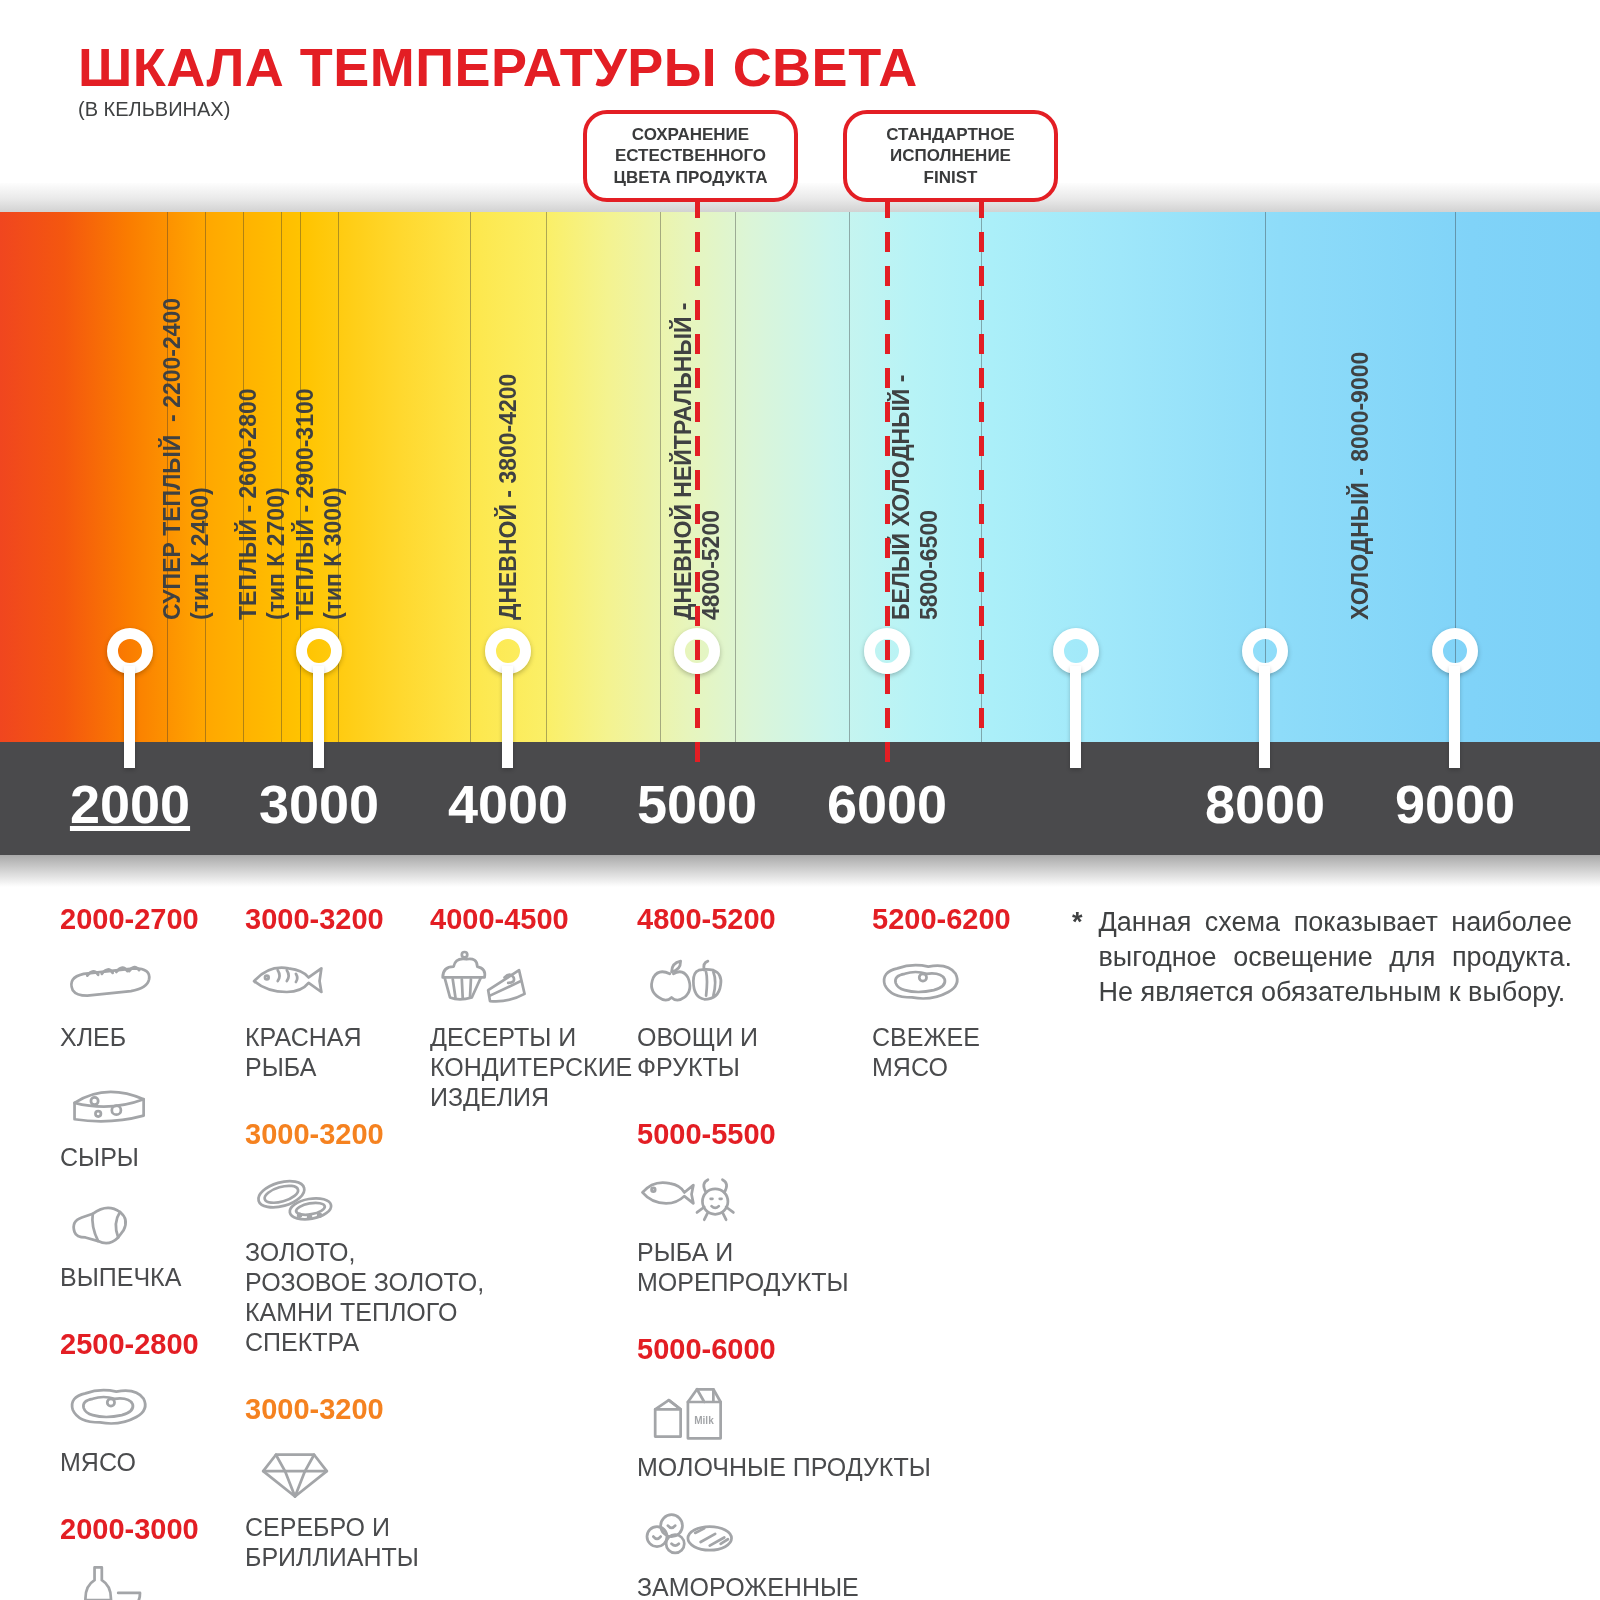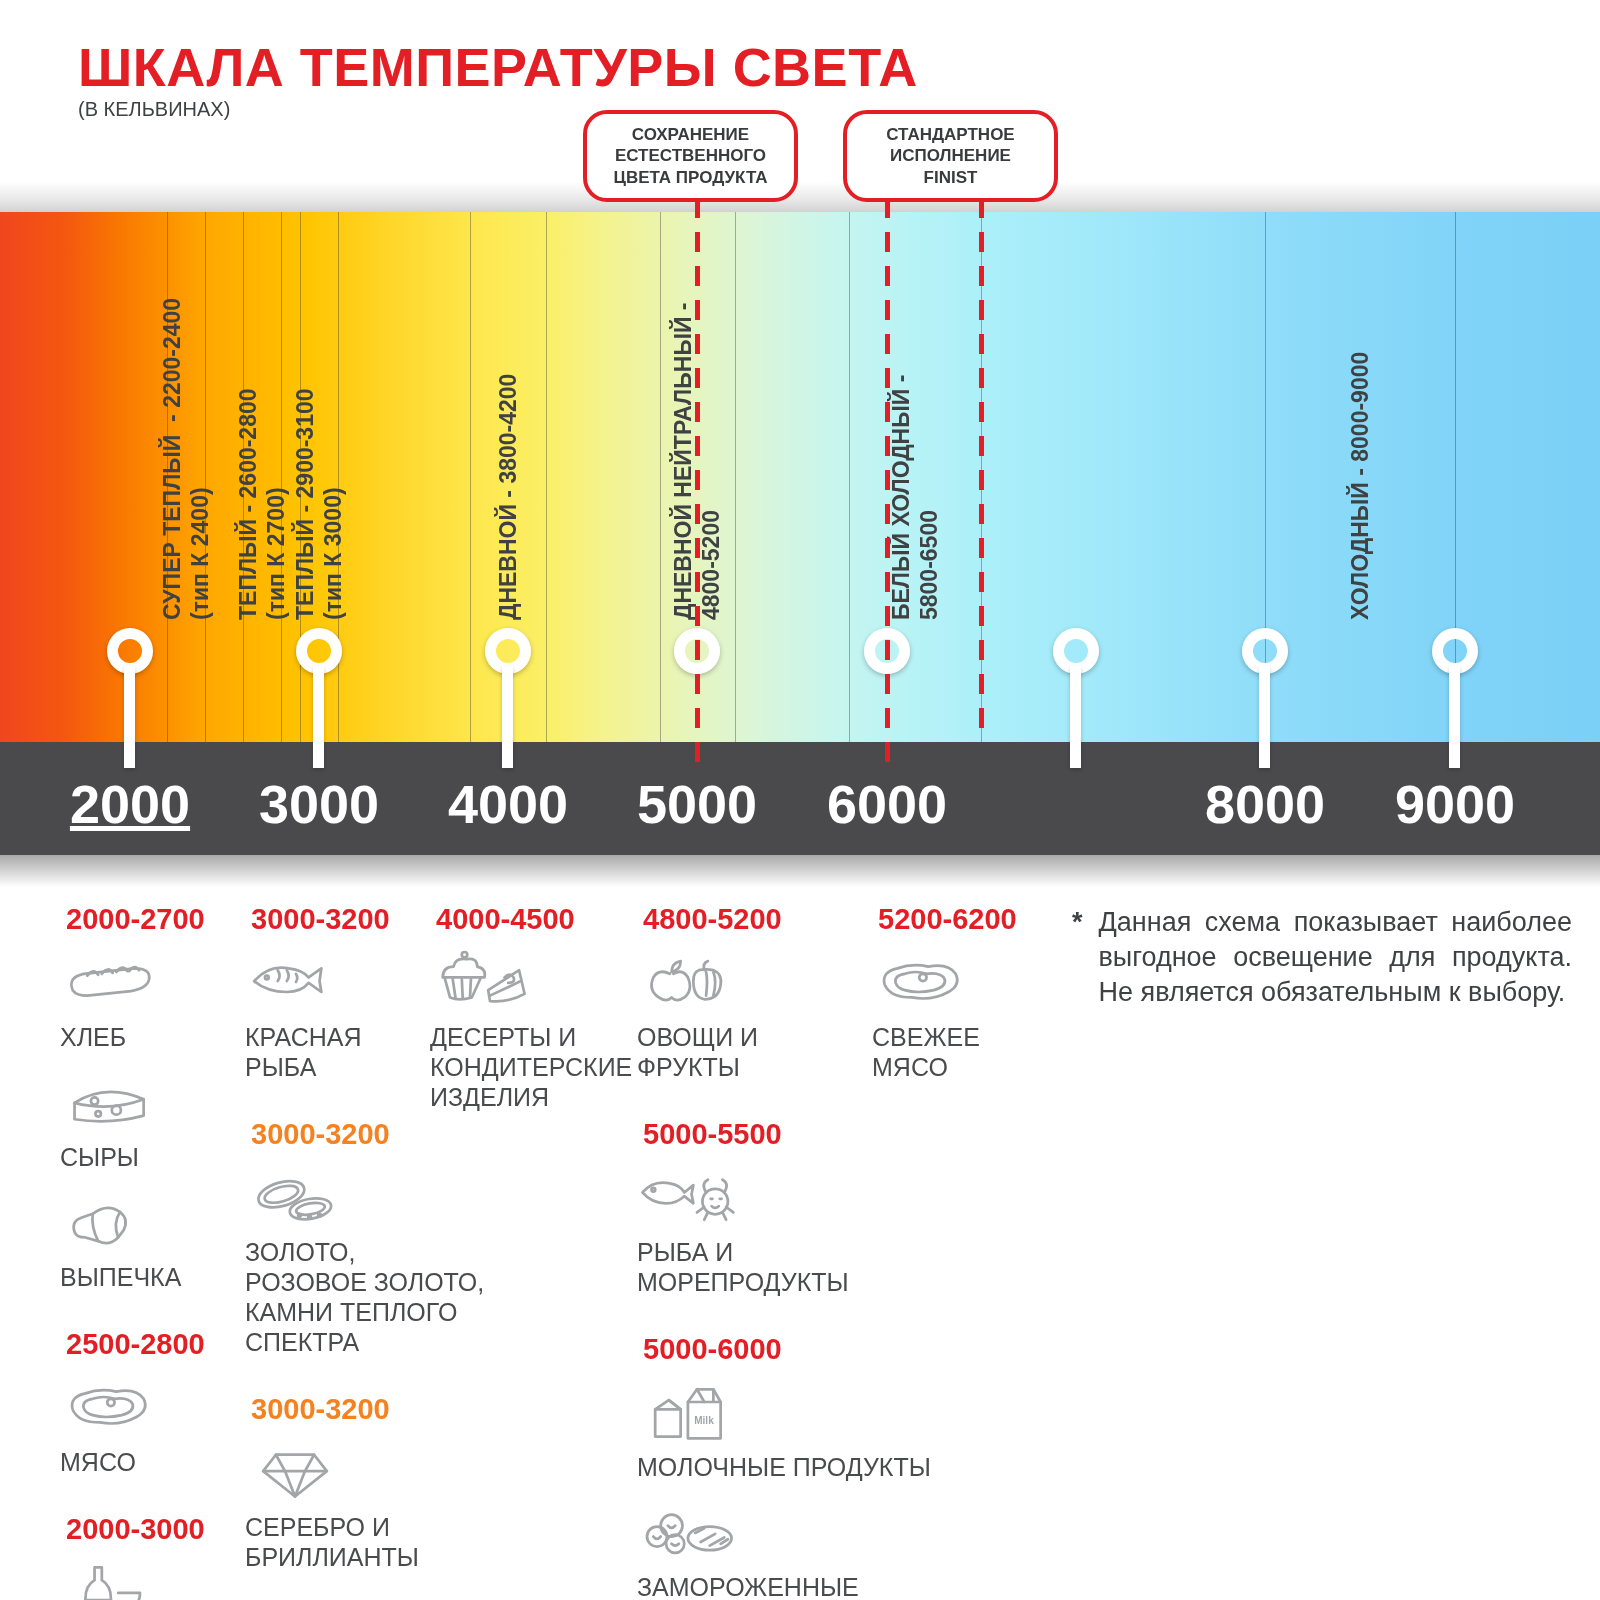--- a/index.html
+++ b/index.html
@@ -25,21 +25,21 @@
   .botshadow{position:absolute;left:0;top:855px;width:1600px;height:32px;
              background:linear-gradient(180deg,#a9a9a9 0%,rgba(255,255,255,0) 100%);}
   .tick{position:absolute;top:768px;width:160px;height:72px;line-height:72px;text-align:center;
         font-size:54px;font-weight:bold;color:#fff;z-index:3;}
   .pcirc{position:absolute;width:24px;height:24px;border:11px solid #fff;border-radius:50%;
          box-shadow:0 2px 5px rgba(0,0,0,.25);z-index:4;}
   .pstem{position:absolute;width:11px;height:102px;background:#fff;box-shadow:0 2px 4px rgba(0,0,0,.2);z-index:4;}
   .dash{position:absolute;top:198px;width:5px;z-index:6;
         background:repeating-linear-gradient(180deg,var(--red) 0 20px,transparent 20px 34px);}
   .col{position:absolute;top:903px;}
-  .range{font-size:29px;font-weight:bold;margin:0 0 14px 6px;}
+  .range{font-size:29px;font-weight:bold;margin:0 0 14px 0;}
   .range.red{color:var(--red);} .range.orange{color:var(--orange);}
   .group{margin-bottom:36px;}
   .item{margin-bottom:18px;}
   .icon{height:64px;display:flex;align-items:flex-end;margin-bottom:8px;}
   .icon svg *{stroke:var(--icon);fill:none;stroke-width:3;stroke-linecap:round;stroke-linejoin:round;}
   .icon svg text{fill:var(--icon);stroke:none;font-size:11px;font-weight:bold;}
   .ilabel{font-size:25px;line-height:30px;color:var(--gray);white-space:pre-line;width:max-content;}
   .note{position:absolute;left:1072px;top:905px;width:500px;display:flex;gap:16px;z-index:3;}
   .note-mark{font-size:27px;font-weight:bold;color:var(--dark);line-height:35px;}
   .note-text{font-size:27px;line-height:35px;color:var(--dark);text-align:justify;margin:0;}

